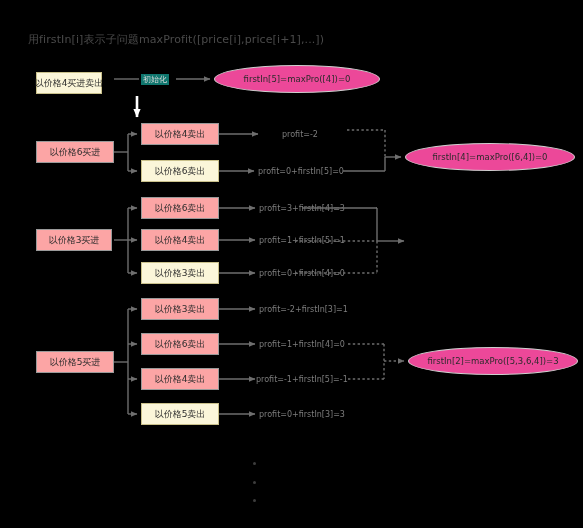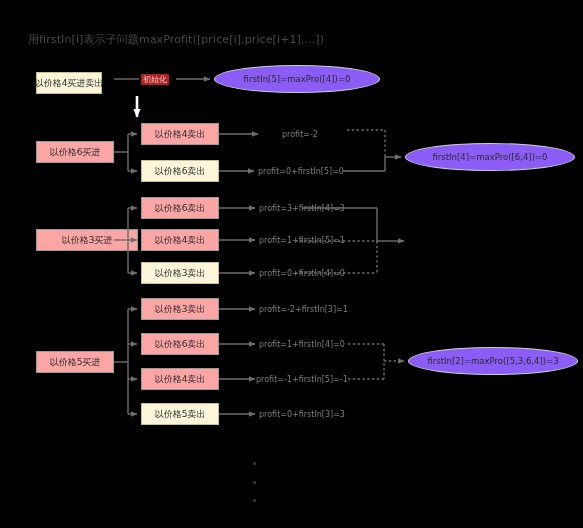--- a/index.html
+++ b/index.html
@@ -21,27 +21,27 @@
     display:flex;align-items:center;justify-content:center;
     font-size:9px;color:#2b2b2b;white-space:nowrap;
     border:1px solid #9a9a9a;background:#fca5a5;
   }
   .node.yellow{background:#fbf6d9;border-color:#c9c08a;}
 
   .ellipse{
     position:absolute;box-sizing:border-box;
     display:flex;align-items:center;justify-content:center;
     font-size:8.5px;color:#2b2b2b;white-space:nowrap;
-    background:#8b5cf6;border:1px solid #cfcfcf;border-radius:50%;
+    background:#ec4899;border:1px solid #cfcfcf;border-radius:50%;
   }
 
   .edge-label{
     position:absolute;font-size:8px;color:#7d7d7d;white-space:nowrap;
   }
-  .edge-label.dark{color:#d8d8d8;background:#b91c1c;padding:0 2px;}
+  .edge-label.dark{color:#d8d8d8;background:#0f766e;padding:0 2px;}
 
   .dots{position:absolute;left:250px;top:462px;width:9px;height:40px;
         display:flex;flex-direction:column;justify-content:space-between;align-items:center;}
   .dots i{display:block;width:3px;height:3px;border-radius:50%;background:#3d3d3d;}
 </style>
 </head>
 <body>
 
 <div id="canvas">
 
@@ -56,21 +56,21 @@
   <div class="node" style="left:36px;top:141px;width:78px;height:22px;">以价格6买进</div>
 
   <div class="node" style="left:141px;top:123px;width:78px;height:22px;">以价格4卖出</div>
   <div class="node yellow" style="left:141px;top:160px;width:78px;height:22px;">以价格6卖出</div>
 
   <div class="edge-label" style="left:282px;top:130px;">profit=-2</div>
   <div class="edge-label" style="left:258px;top:167px;">profit=0+firstIn[5]=0</div>
 
   <div class="ellipse" style="left:405px;top:143px;width:170px;height:28px;">firstIn[4]=maxPro([6,4])=0</div>
 
-  <div class="node" style="left:36px;top:229px;width:102px;height:22px;">以价格3买进</div>
+  <div class="node" style="left:36px;top:229px;width:76px;height:22px;">以价格3买进</div>
 
   <div class="node" style="left:141px;top:197px;width:78px;height:22px;">以价格6卖出</div>
   <div class="node" style="left:141px;top:229px;width:78px;height:22px;">以价格4卖出</div>
   <div class="node yellow" style="left:141px;top:262px;width:78px;height:22px;">以价格3卖出</div>
 
   <div class="edge-label" style="left:259px;top:204px;">profit=3+firstIn[4]=3</div>
   <div class="edge-label" style="left:259px;top:236px;">profit=1+firstIn[5]=1</div>
   <div class="edge-label" style="left:259px;top:269px;">profit=0+firstIn[4]=0</div>
 
 

